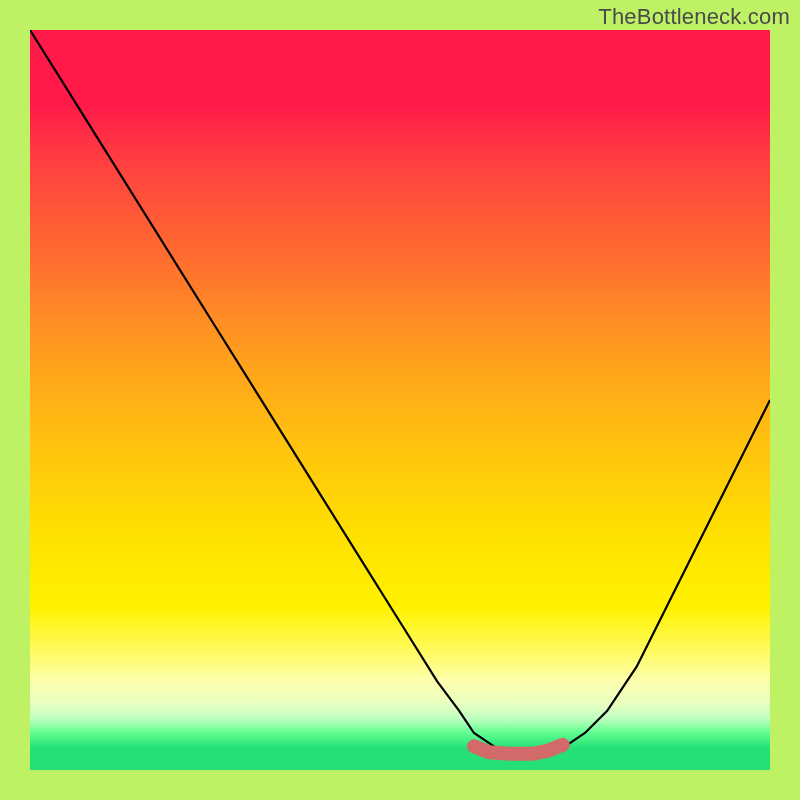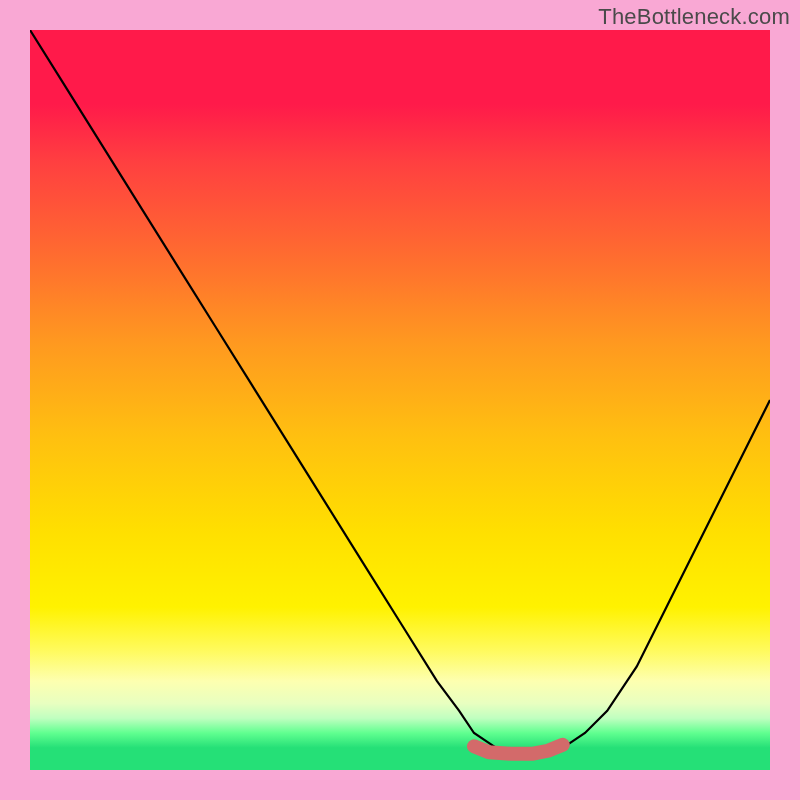--- a/index.html
+++ b/index.html
@@ -7,21 +7,21 @@
     padding: 0;
     width: 800px;
     height: 800px;
     overflow: hidden;
     font-family: Arial, Helvetica, sans-serif;
   }
   .chart-container {
     position: relative;
     width: 800px;
     height: 800px;
-    background: #f9a8d4;
+    background: #bef264;
     text-align: center;
   }
   .plot-area {
     position: absolute;
     left: 30px;
     top: 30px;
     width: 740px;
     height: 740px;
     background: linear-gradient(to bottom,
       #ff1a4a 0%,

